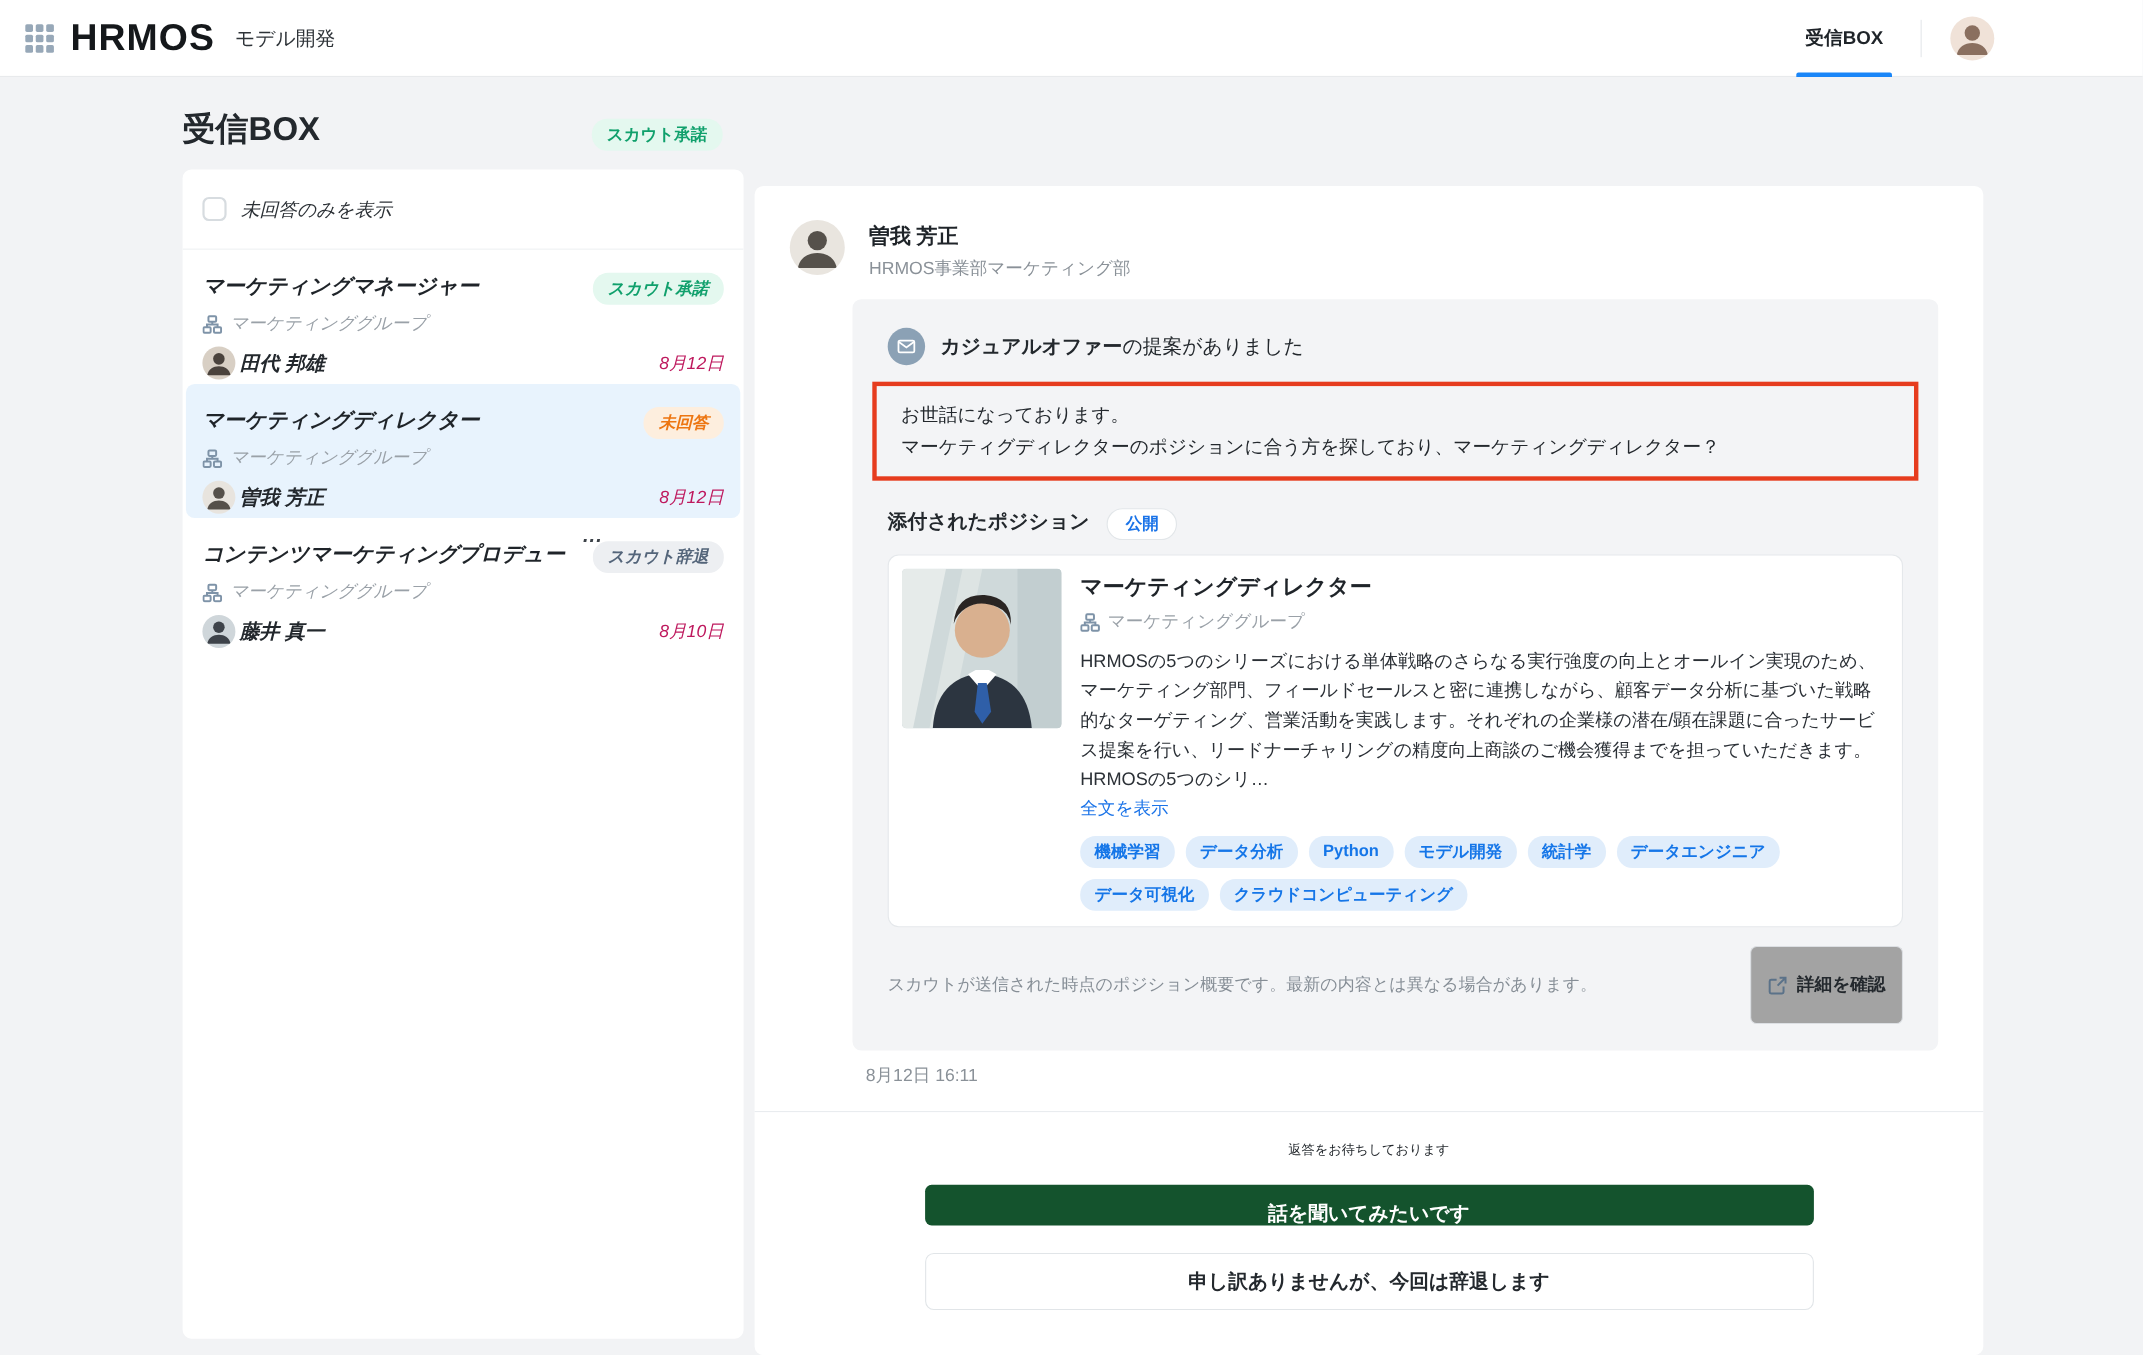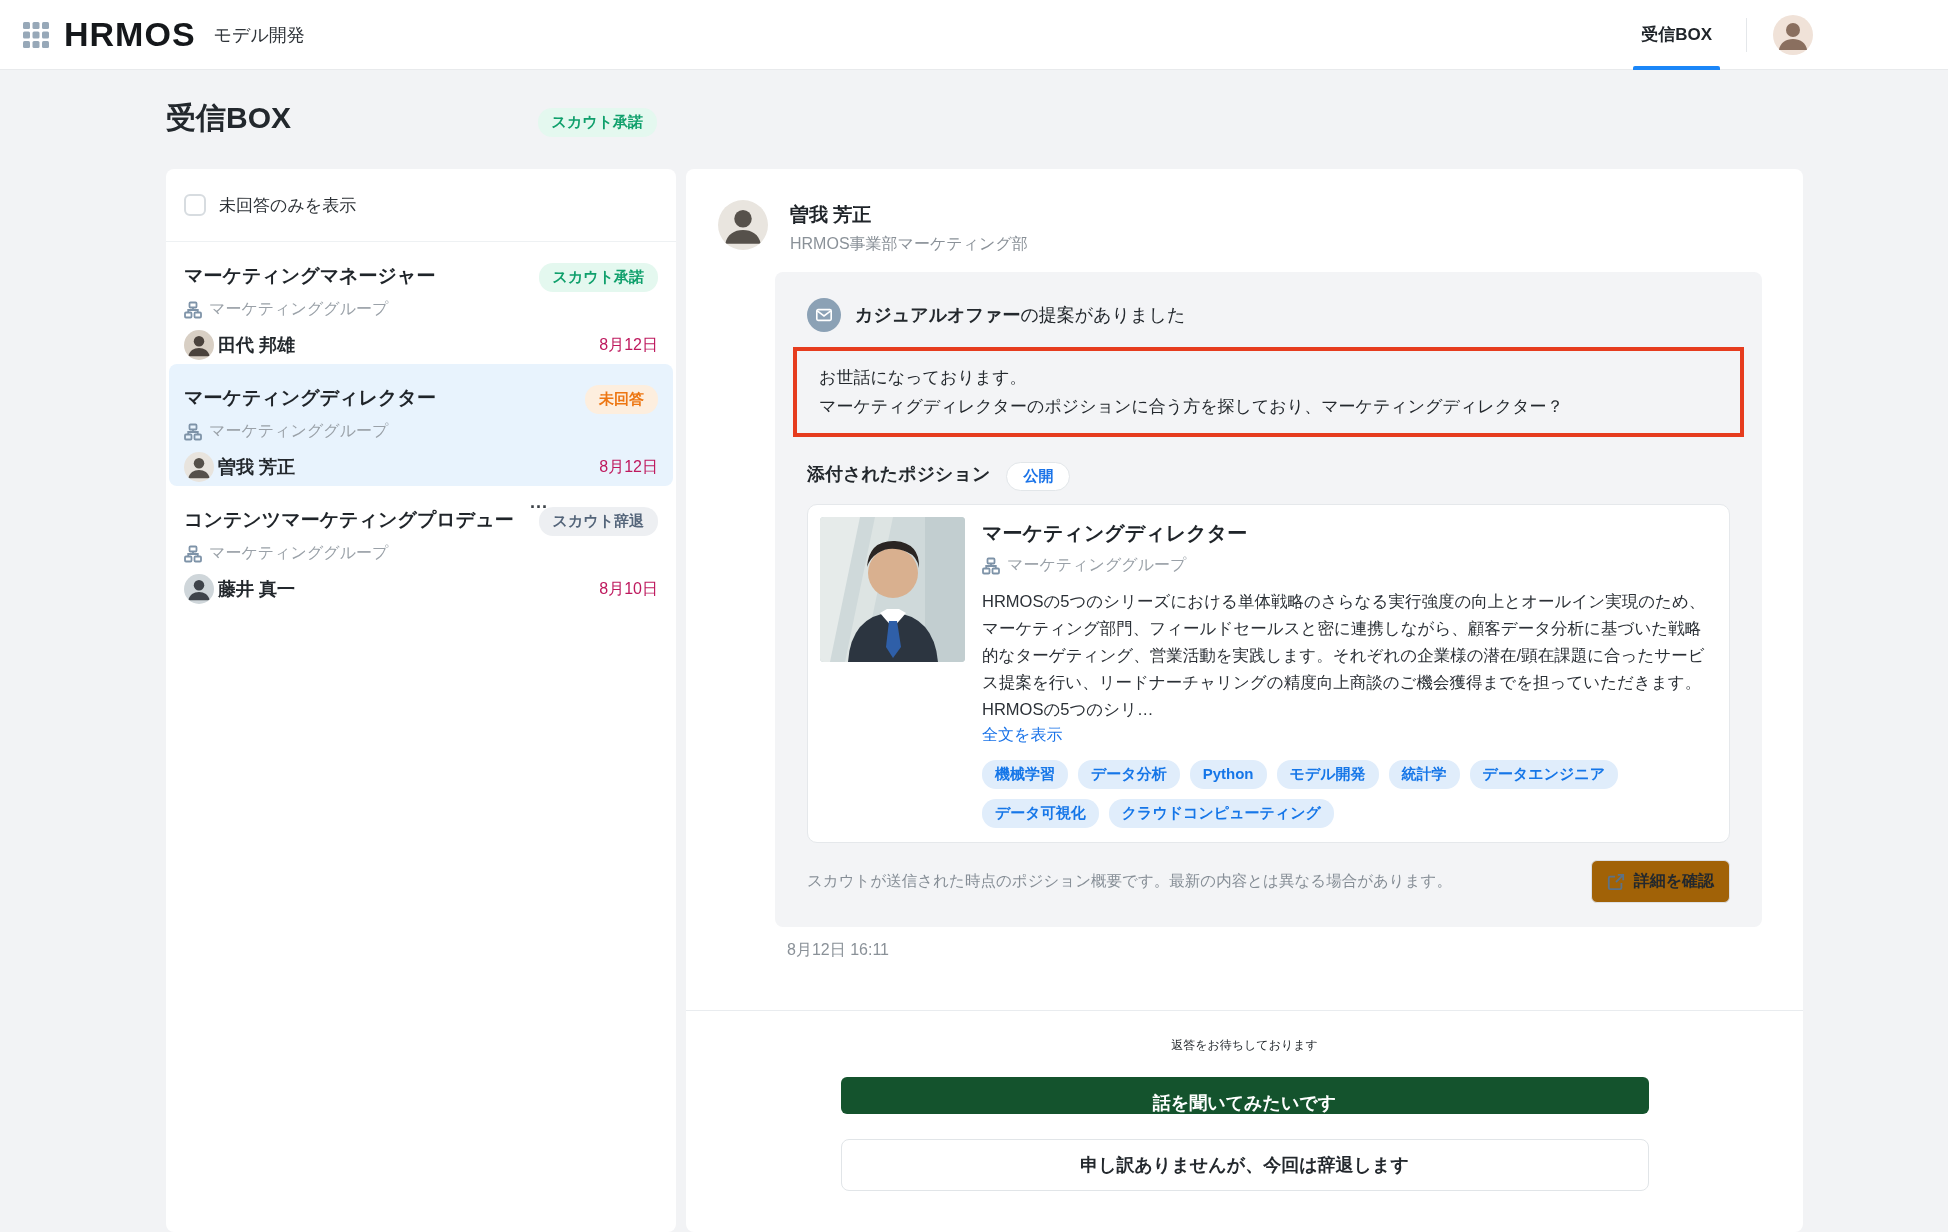--- a/index.html
+++ b/index.html
@@ -39,22 +39,22 @@
   }
   .page-title { font-size:30px; font-weight:bold; color:#23282d; line-height:44px; }
 
   .badge { display:inline-block; font-weight:bold; border-radius:14px; white-space:nowrap; }
   .badge-green  { background:#e4f8ef; color:#10a06c; font-size:15px; padding:5px 14px; }
   .badge-orange { background:#fdeede; color:#ed7612; font-size:15px; padding:5px 14px; }
   .badge-gray   { background:#edeff2; color:#54657a; font-size:15px; padding:5px 14px; }
 
   
   .sidebar {
-    position:absolute; left:166px; top:169px; width:510px; height:1063px;
-    background:#fff; border-radius:8px; overflow:hidden;
+    position:absolute; left:166px; top:154px; width:510px; height:1063px;
+    background:#fff; border-radius:8px; overflow:hidden;font-style:italic;
   }
   .filter-row {
     height:73px; display:flex; align-items:center; gap:13px;
     padding:0 18px; border-bottom:1px solid #eef1f3; cursor:pointer;
   }
   .checkbox {
     width:22px; height:22px; border:2px solid #d7dce0; border-radius:6px; background:#fff; flex:none;
   }
   .filter-label { font-size:17px; color:#2c3136; }
 
@@ -119,22 +119,22 @@
   .tags { margin-top:14px; display:flex; flex-wrap:wrap; gap:10px; }
   .tag {
     background:#e0edfb; color:#1576e8; font-size:15px; font-weight:bold;
     border-radius:14px; padding:5px 13px; white-space:nowrap;
   }
 
   .bubble-footer { margin-top:17px; display:flex; align-items:center; }
   .footnote { font-size:15.5px; color:#868e96; }
   .detail-btn {
     margin-left:auto; display:flex; align-items:center; gap:9px;
-    background:#a16207; border:1px solid #dcdfe3; border-radius:6px;
-    padding:10px 15px; font-size:16px; font-weight:bold; color:#23282d; cursor:pointer;
+    background:#a3a3a3; border:1px solid #dcdfe3; border-radius:6px;
+    padding:24px 15px; font-size:16px; font-weight:bold; color:#23282d; cursor:pointer;
   }
 
   .timestamp { margin:13px 0 0 101px; font-size:16px; color:#8a9198; }
 
   .response {
     position:absolute; top:841px; left:0; right:0; bottom:0;
     border-top:1px solid #e9ecef; text-align:center; padding-top:26px;
   }
   .response-prompt { font-size:12px; color:#23282d; }
   .btn { display:block; width:808px; margin:0 auto; border-radius:6px; font-size:18px; font-weight:bold; text-align:center; cursor:pointer; }

